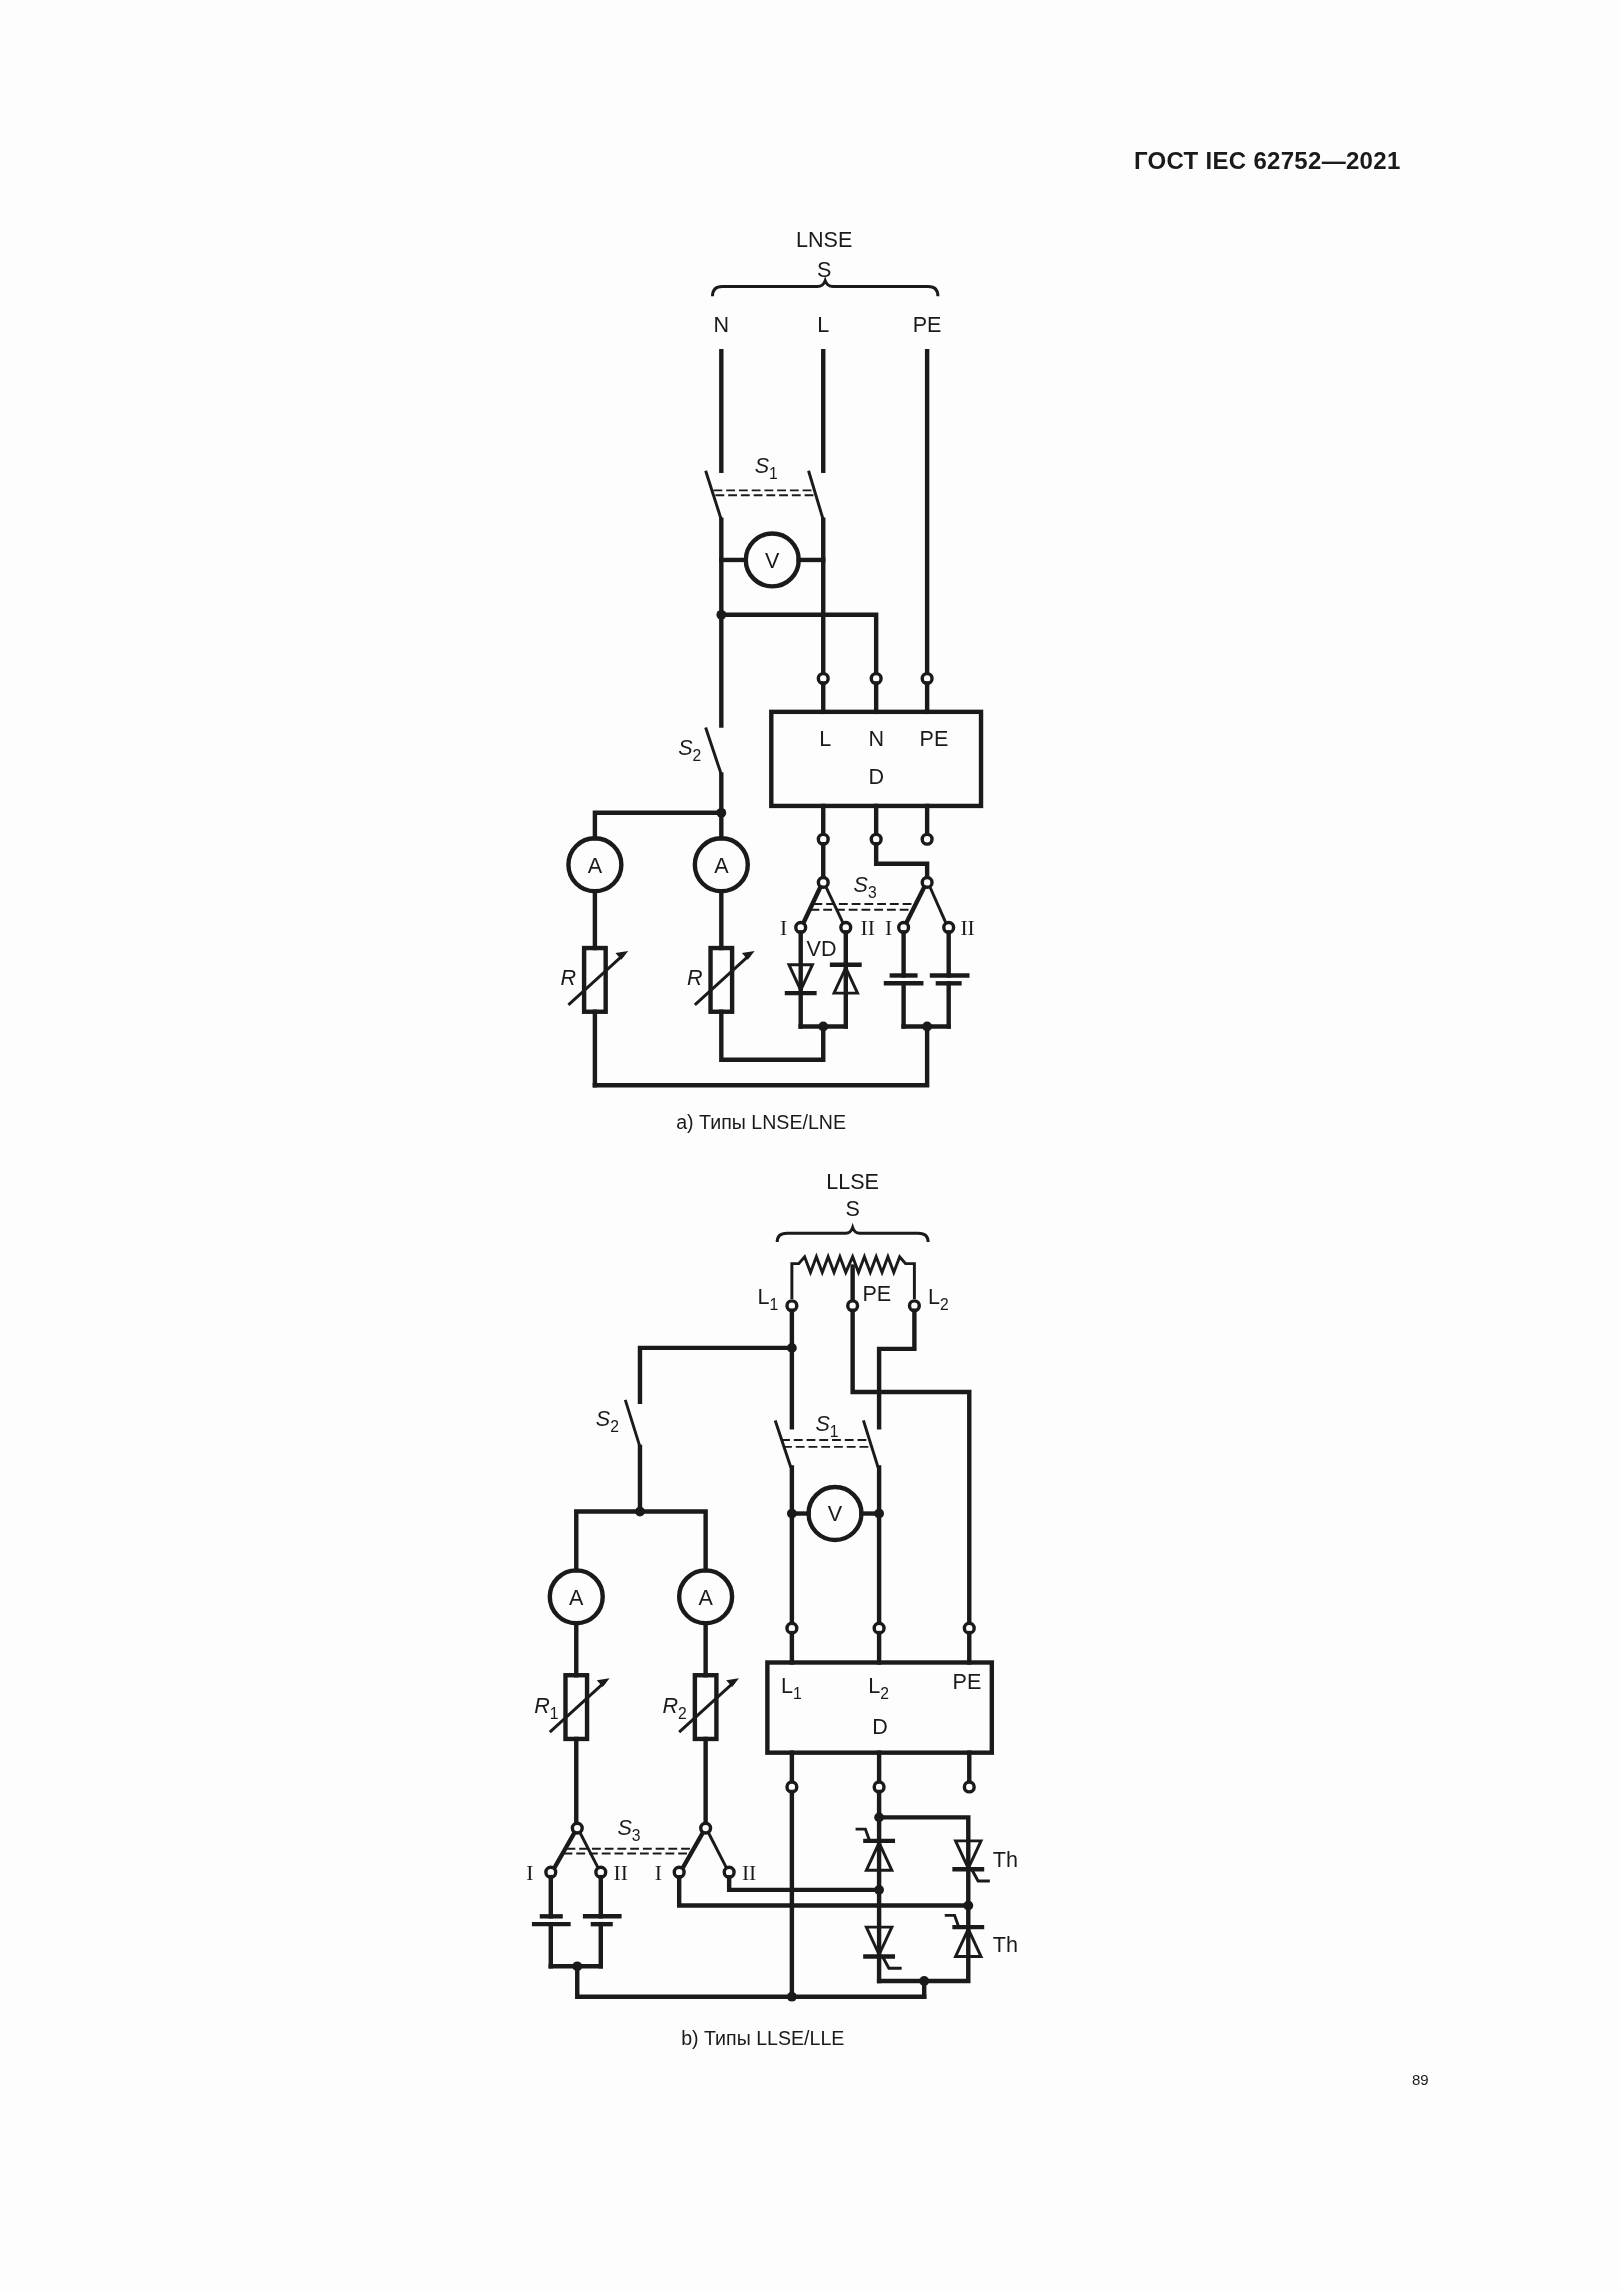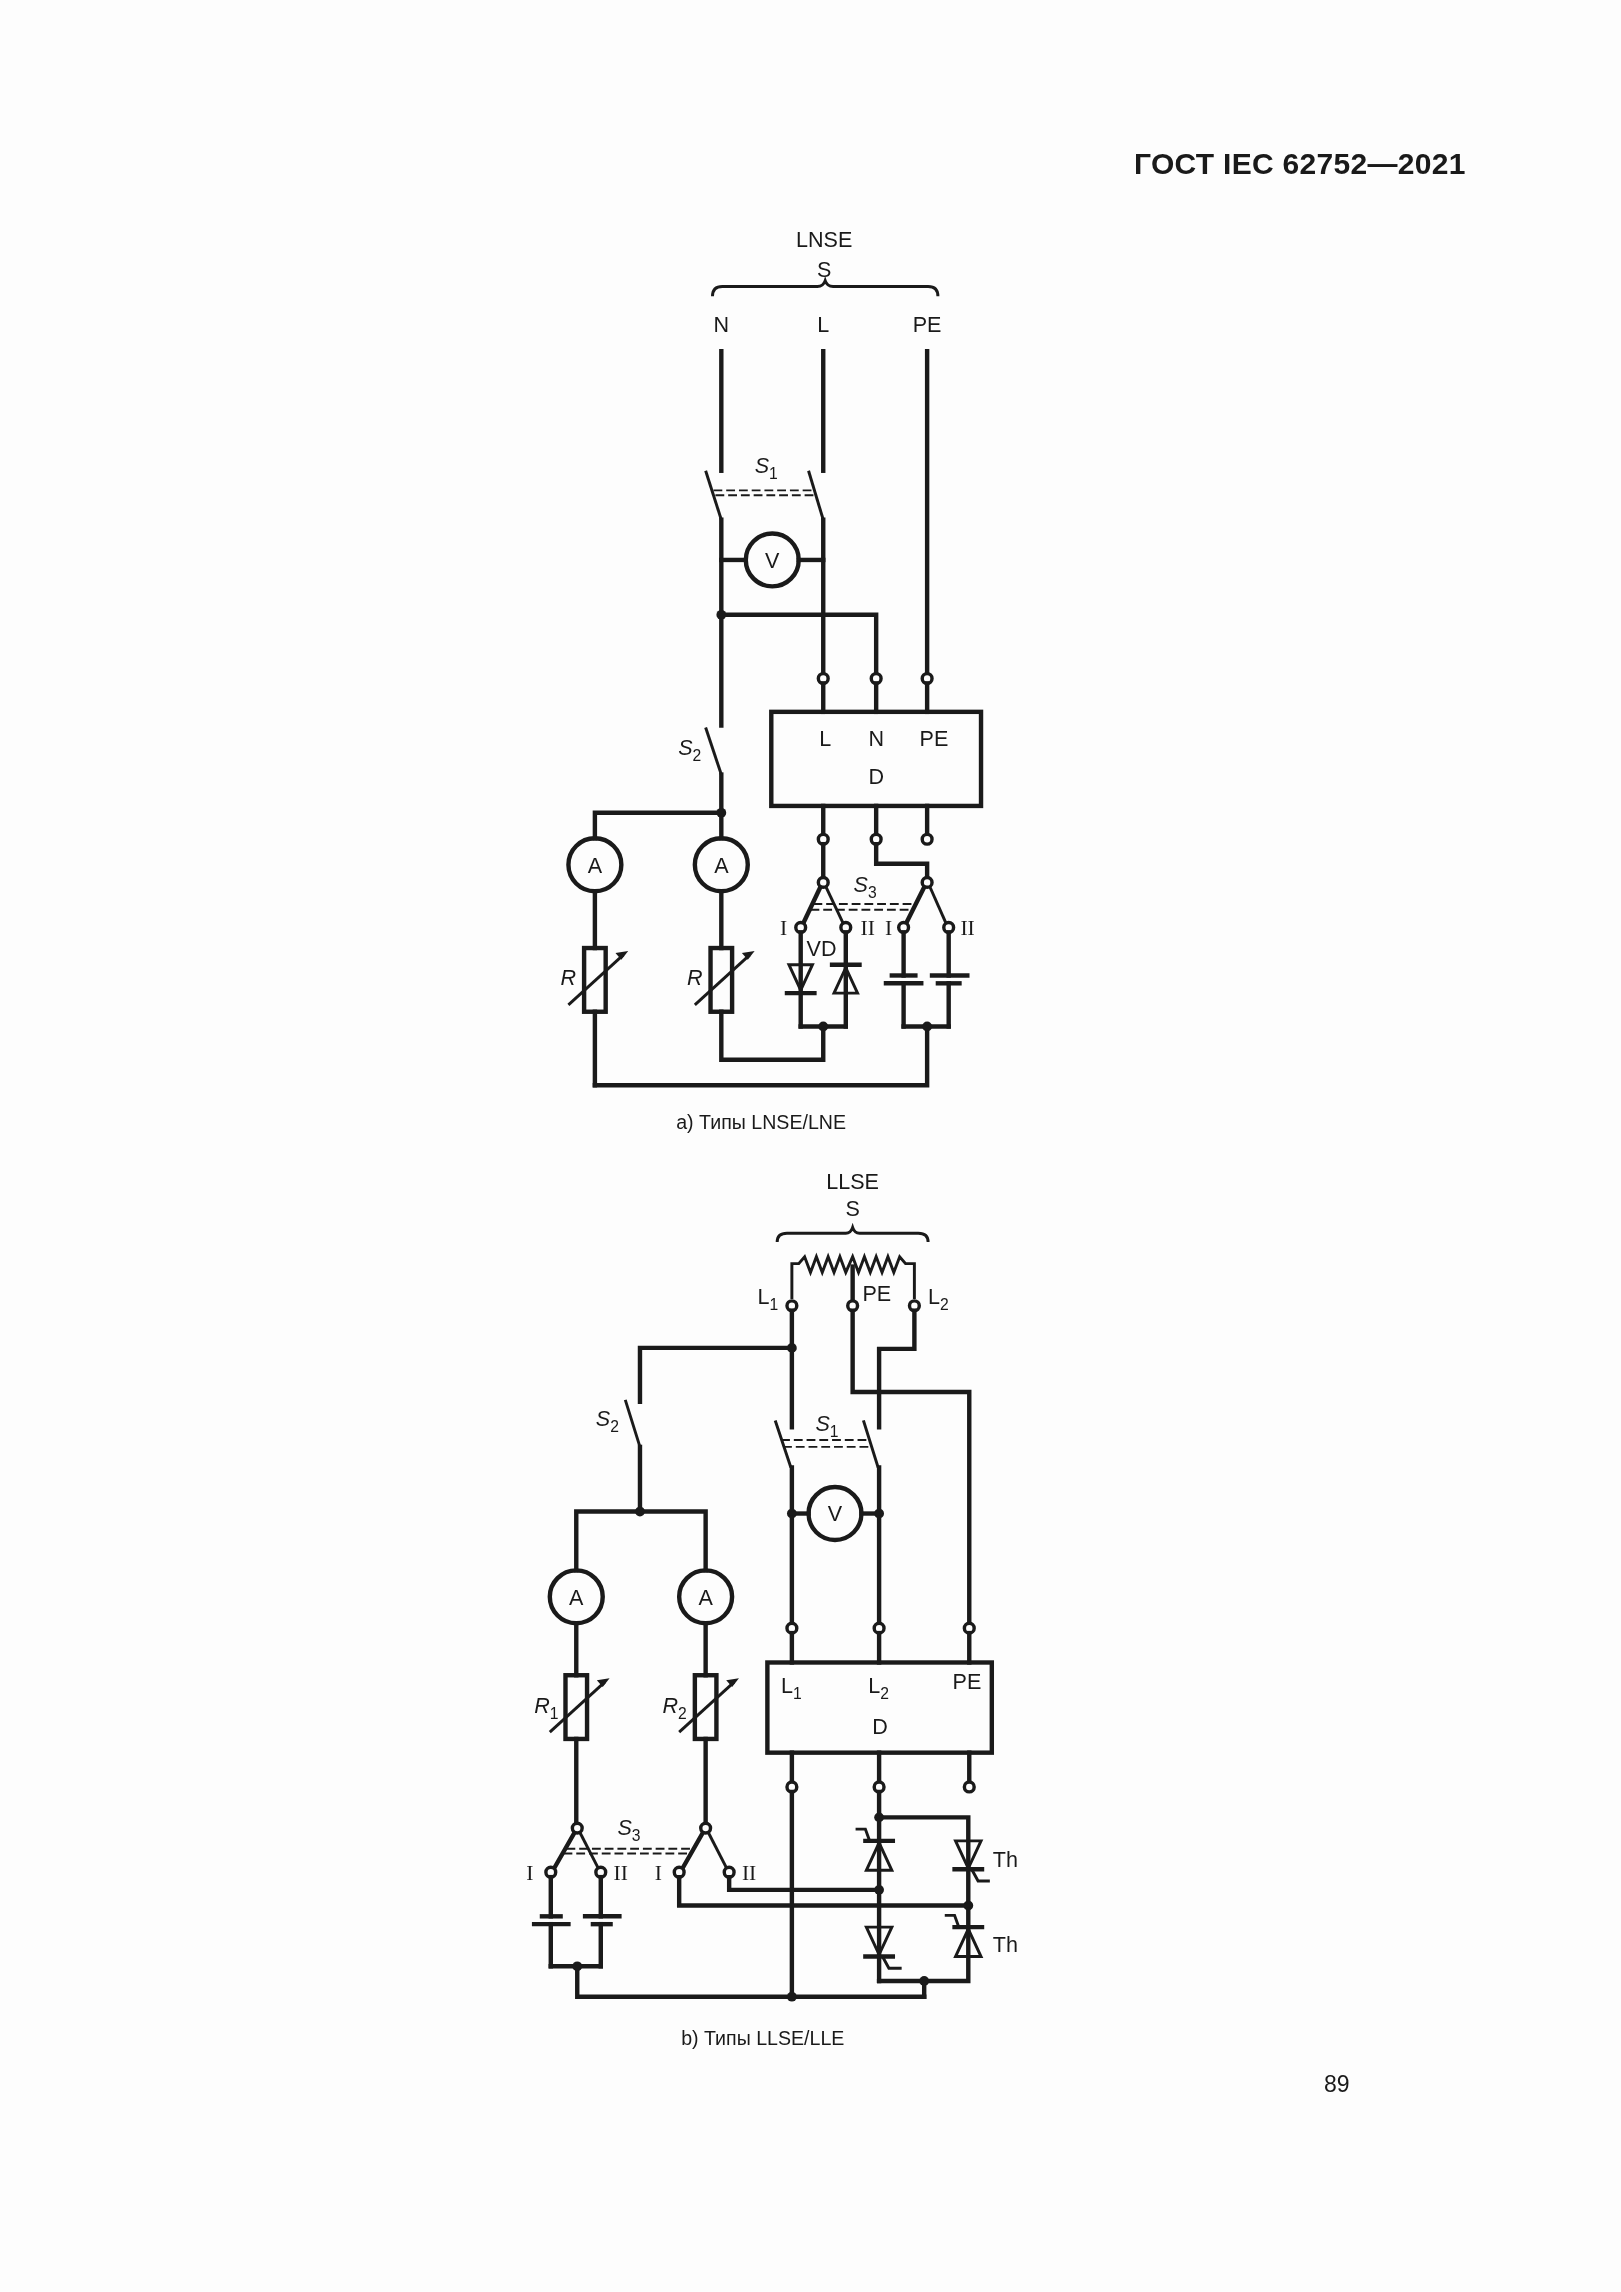--- a/index.html
+++ b/index.html
@@ -1,18 +1,18 @@
 <!DOCTYPE html>
 <html><head>
 <meta charset="utf-8">
 <style>
   html, body { margin: 0; padding: 0; background: #fdfdfd; }
   body { width: 1621px; height: 2293px; position: relative; overflow: hidden; font-family: "Liberation Sans", sans-serif; color: #1a1a1a; }
-  .header { position: absolute; left: 1134px; top: 147px; font-size: 30px; font-weight: bold; letter-spacing: 0.3px; }
-  .page-num { position: absolute; left: 1324px; top: 2071px; font-size: 23px; }
+  .header { position: absolute; left: 1134px; top: 147px; font-size: 24px; font-weight: bold; letter-spacing: 0.3px; }
+  .page-num { position: absolute; left: 1412px; top: 2071px; font-size: 15px; }
   svg.diagram { position: absolute; left: 0; top: 0; }
   svg text { font-family: "Liberation Sans", sans-serif; fill: #1a1a1a; }
   .serif { font-family: "Liberation Serif", serif; }
   .w { stroke: #1a1a1a; stroke-width: 4.5; fill: none; stroke-linecap: square; }
   .t { stroke: #1a1a1a; stroke-width: 3; fill: none; }
   .dash { stroke: #1a1a1a; stroke-width: 2; stroke-dasharray: 9 4; fill: none; }
   .term { fill: #fdfdfd; stroke: #1a1a1a; stroke-width: 3.5; }
   .dot { fill: #1a1a1a; }
 </style>
 </head>

